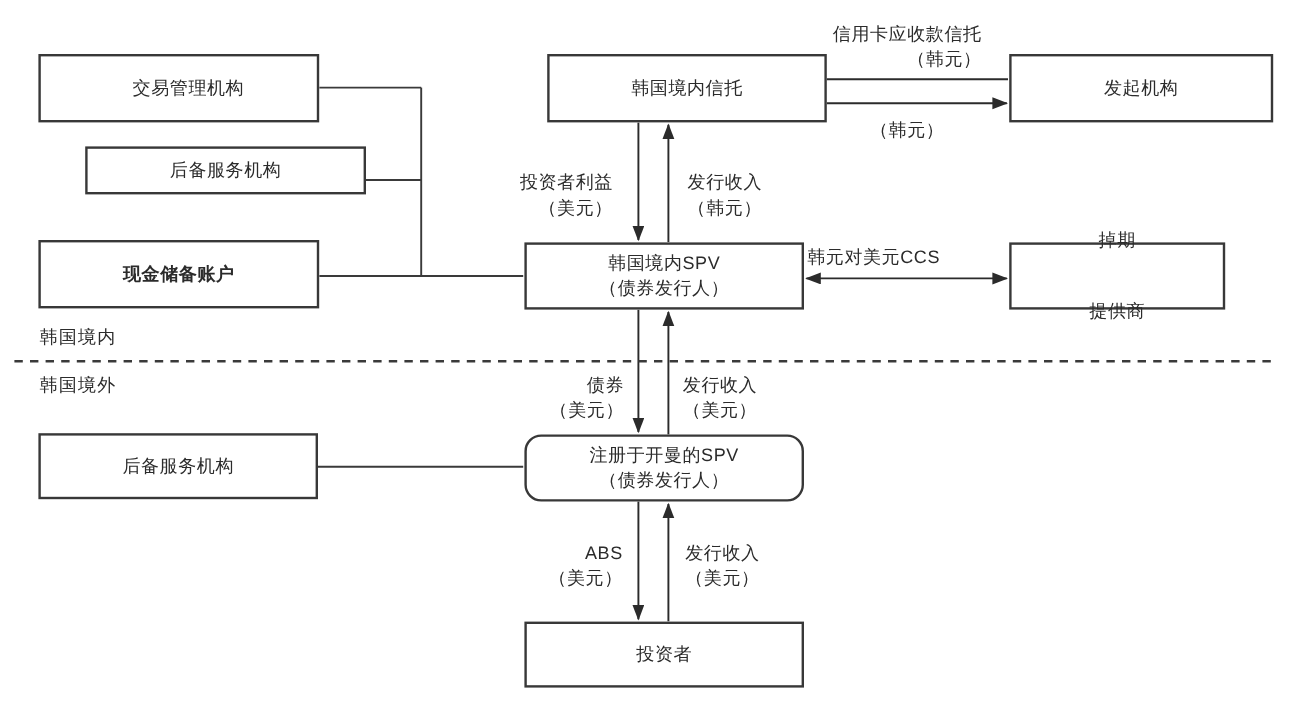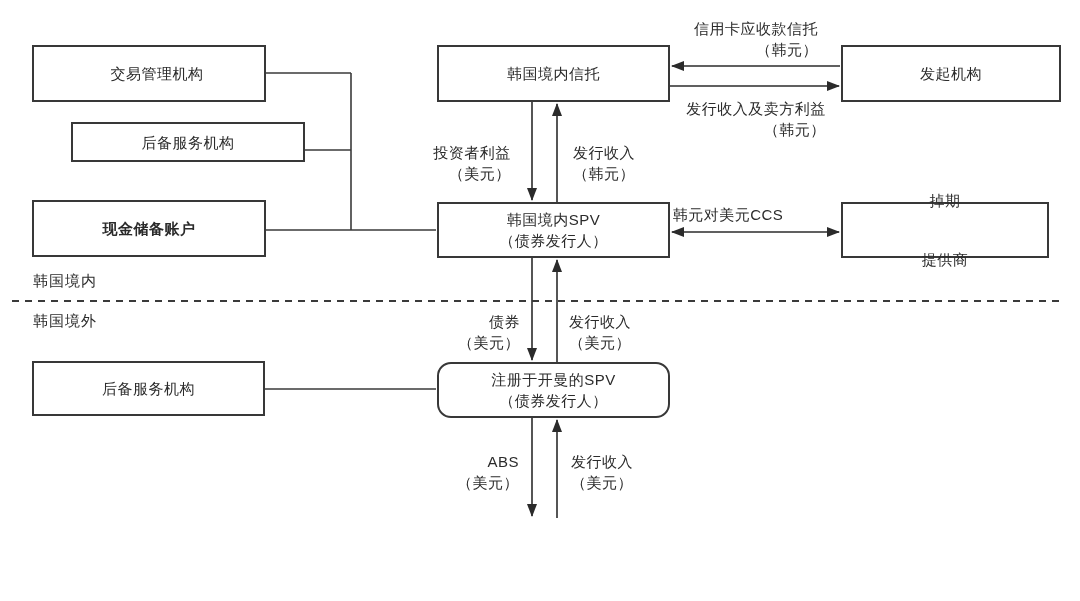--- a/index.html
+++ b/index.html
@@ -98,50 +98,52 @@
   <div class="node" style="left:32px; top:45px; width:234px; height:57px;padding-left:16px;">
     <span>交易管理机构</span>
   </div>
   <div class="node" style="left:32px; top:122px; width:234px; height:40px;margin-left:39px;">
     <span>后备服务机构</span>
   </div>
   <div class="node" style="left:32px; top:200px; width:234px; height:57px;font-weight:bold;">
     <span>现金储备账户</span>
   </div>
 
-  <div class="node" style="left:437px; top:45px; width:233px; height:57px;">
+  <div class="node" style="left:456px; top:45px; width:233px; height:57px;">
     <span>韩国境内信托</span>
   </div>
   <div class="node" style="left:841px; top:45px; width:220px; height:57px;">
     <span>发起机构</span>
   </div>
 
   <div class="node" style="left:437px; top:202px; width:233px; height:56px;">
     <span>韩国境内SPV</span>
     <span>（债券发行人）</span>
   </div>
-  <div class="node" style="left:841px; top:202px; width:208px; height:56px;gap:38px;">
+  <div class="node" style="left:841px; top:202px; width:180px; height:56px;gap:38px;">
     <span>掉期</span>
     <span>提供商</span>
   </div>
 
   <div class="node" style="left:32px; top:361px; width:233px; height:55px;">
     <span>后备服务机构</span>
   </div>
   <div class="node" style="left:437px; top:362px; width:233px; height:56px;border-radius:14px;">
     <span>注册于开曼的SPV</span>
     <span>（债券发行人）</span>
   </div>
+  <div class="node" style="left:437px; top:518px; width:233px; height:55px;">
+    <span>投资者</span>
+  </div>
 
   <div class="edge-label" style="left:756px; top:18px;">
     <span>信用卡应收款信托</span>
     <span>（韩元）</span>
   </div>
   <div class="edge-label" style="left:756px; top:98px;">
-    <span>发行收入及卖方利益</span>
     <span>（韩元）</span>
   </div>
   <div class="edge-label" style="left:472px; top:142px;">
     <span>投资者利益</span>
     <span>（美元）</span>
   </div>
   <div class="edge-label" style="left:604px; top:142px;">
     <span>发行收入</span>
     <span>（韩元）</span>
   </div>

